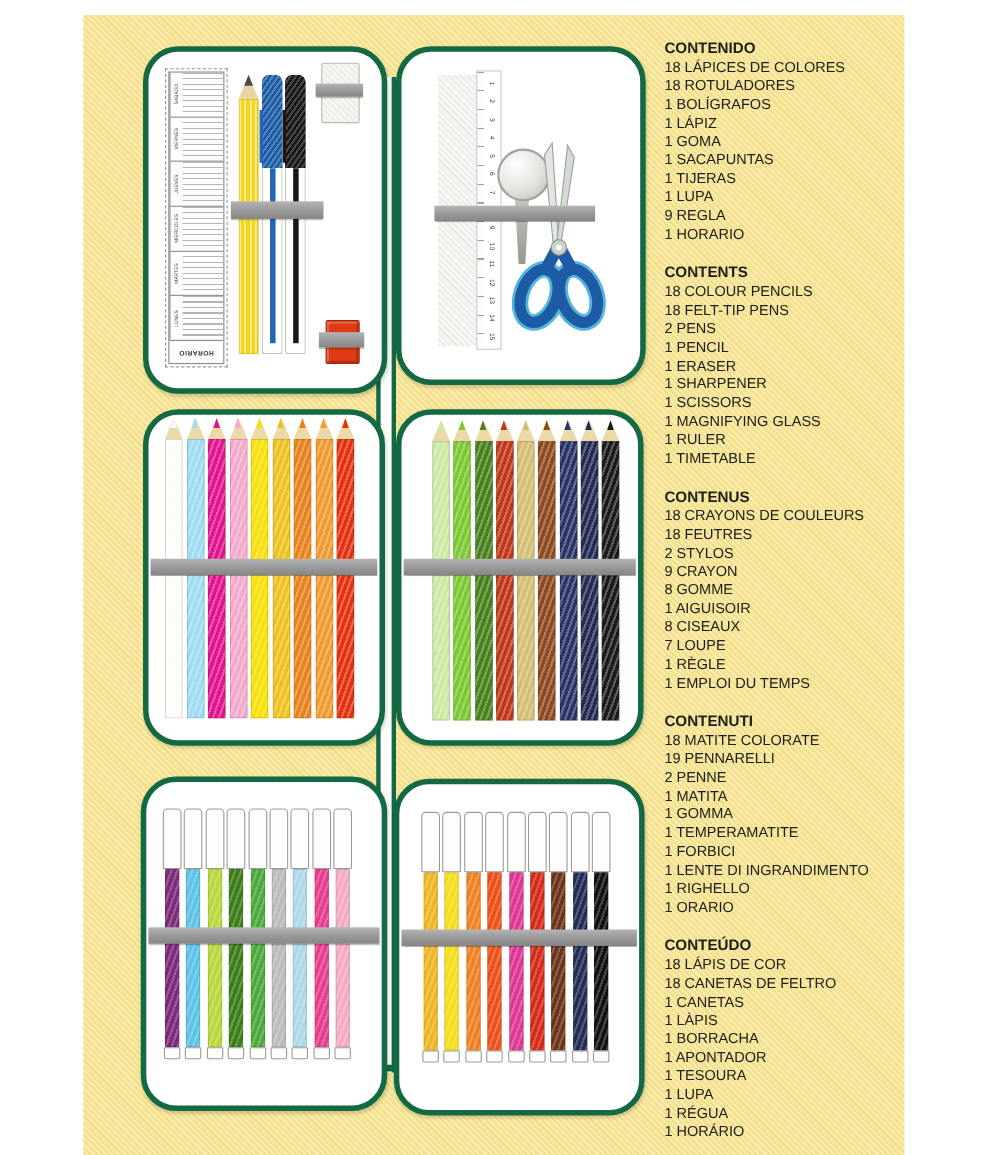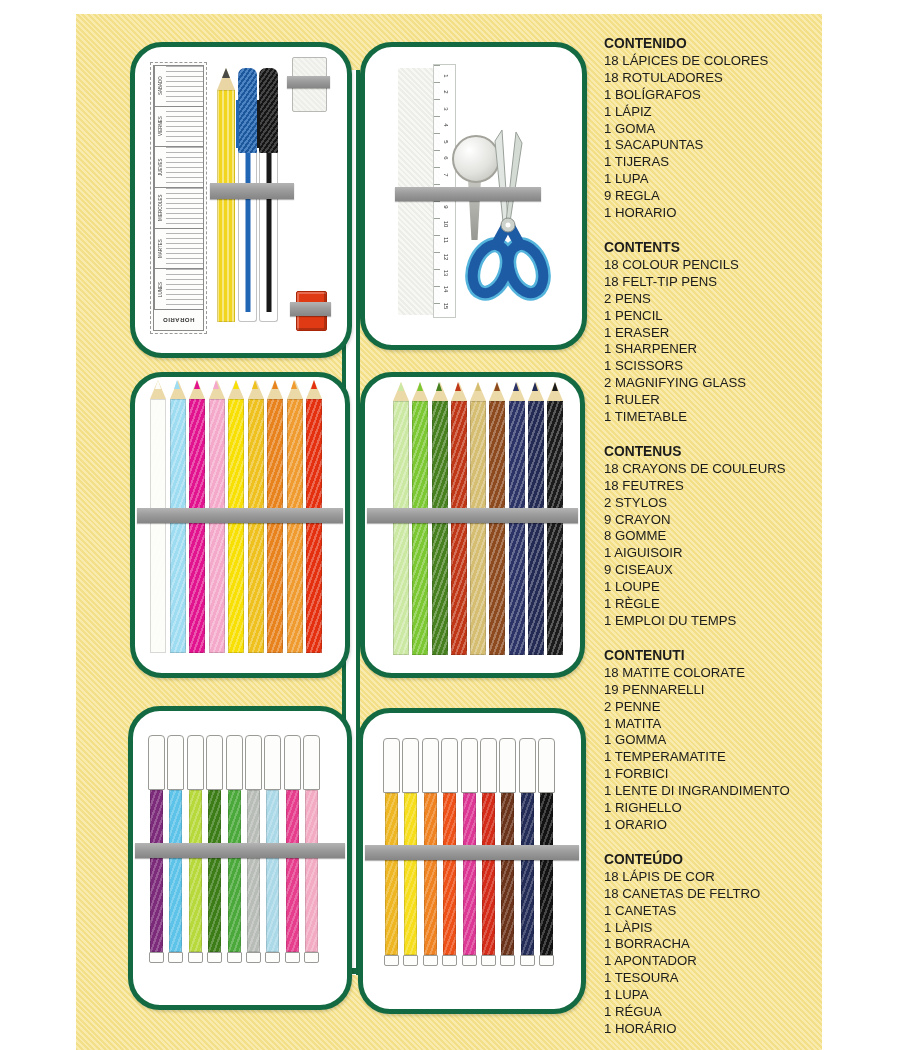--- a/index.html
+++ b/index.html
@@ -428,34 +428,34 @@
       </div>
       <div class="lang-section">
         <div class="lang-title">CONTENTS</div>
         <div class="lang-item">18 COLOUR PENCILS</div>
         <div class="lang-item">18 FELT-TIP PENS</div>
         <div class="lang-item">2 PENS</div>
         <div class="lang-item">1 PENCIL</div>
         <div class="lang-item">1 ERASER</div>
         <div class="lang-item">1 SHARPENER</div>
         <div class="lang-item">1 SCISSORS</div>
-        <div class="lang-item">2 MAGNIFYING GLASS</div>
+        <div class="lang-item">1 MAGNIFYING GLASS</div>
         <div class="lang-item">1 RULER</div>
         <div class="lang-item">1 TIMETABLE</div>
       </div>
       <div class="lang-section">
         <div class="lang-title">CONTENUS</div>
         <div class="lang-item">18 CRAYONS DE COULEURS</div>
         <div class="lang-item">18 FEUTRES</div>
         <div class="lang-item">2 STYLOS</div>
         <div class="lang-item">9 CRAYON</div>
         <div class="lang-item">8 GOMME</div>
         <div class="lang-item">1 AIGUISOIR</div>
-        <div class="lang-item">9 CISEAUX</div>
-        <div class="lang-item">1 LOUPE</div>
+        <div class="lang-item">8 CISEAUX</div>
+        <div class="lang-item">7 LOUPE</div>
         <div class="lang-item">1 RÈGLE</div>
         <div class="lang-item">1 EMPLOI DU TEMPS</div>
       </div>
       <div class="lang-section">
         <div class="lang-title">CONTENUTI</div>
         <div class="lang-item">18 MATITE COLORATE</div>
         <div class="lang-item">19 PENNARELLI</div>
         <div class="lang-item">2 PENNE</div>
         <div class="lang-item">1 MATITA</div>
         <div class="lang-item">1 GOMMA</div>

